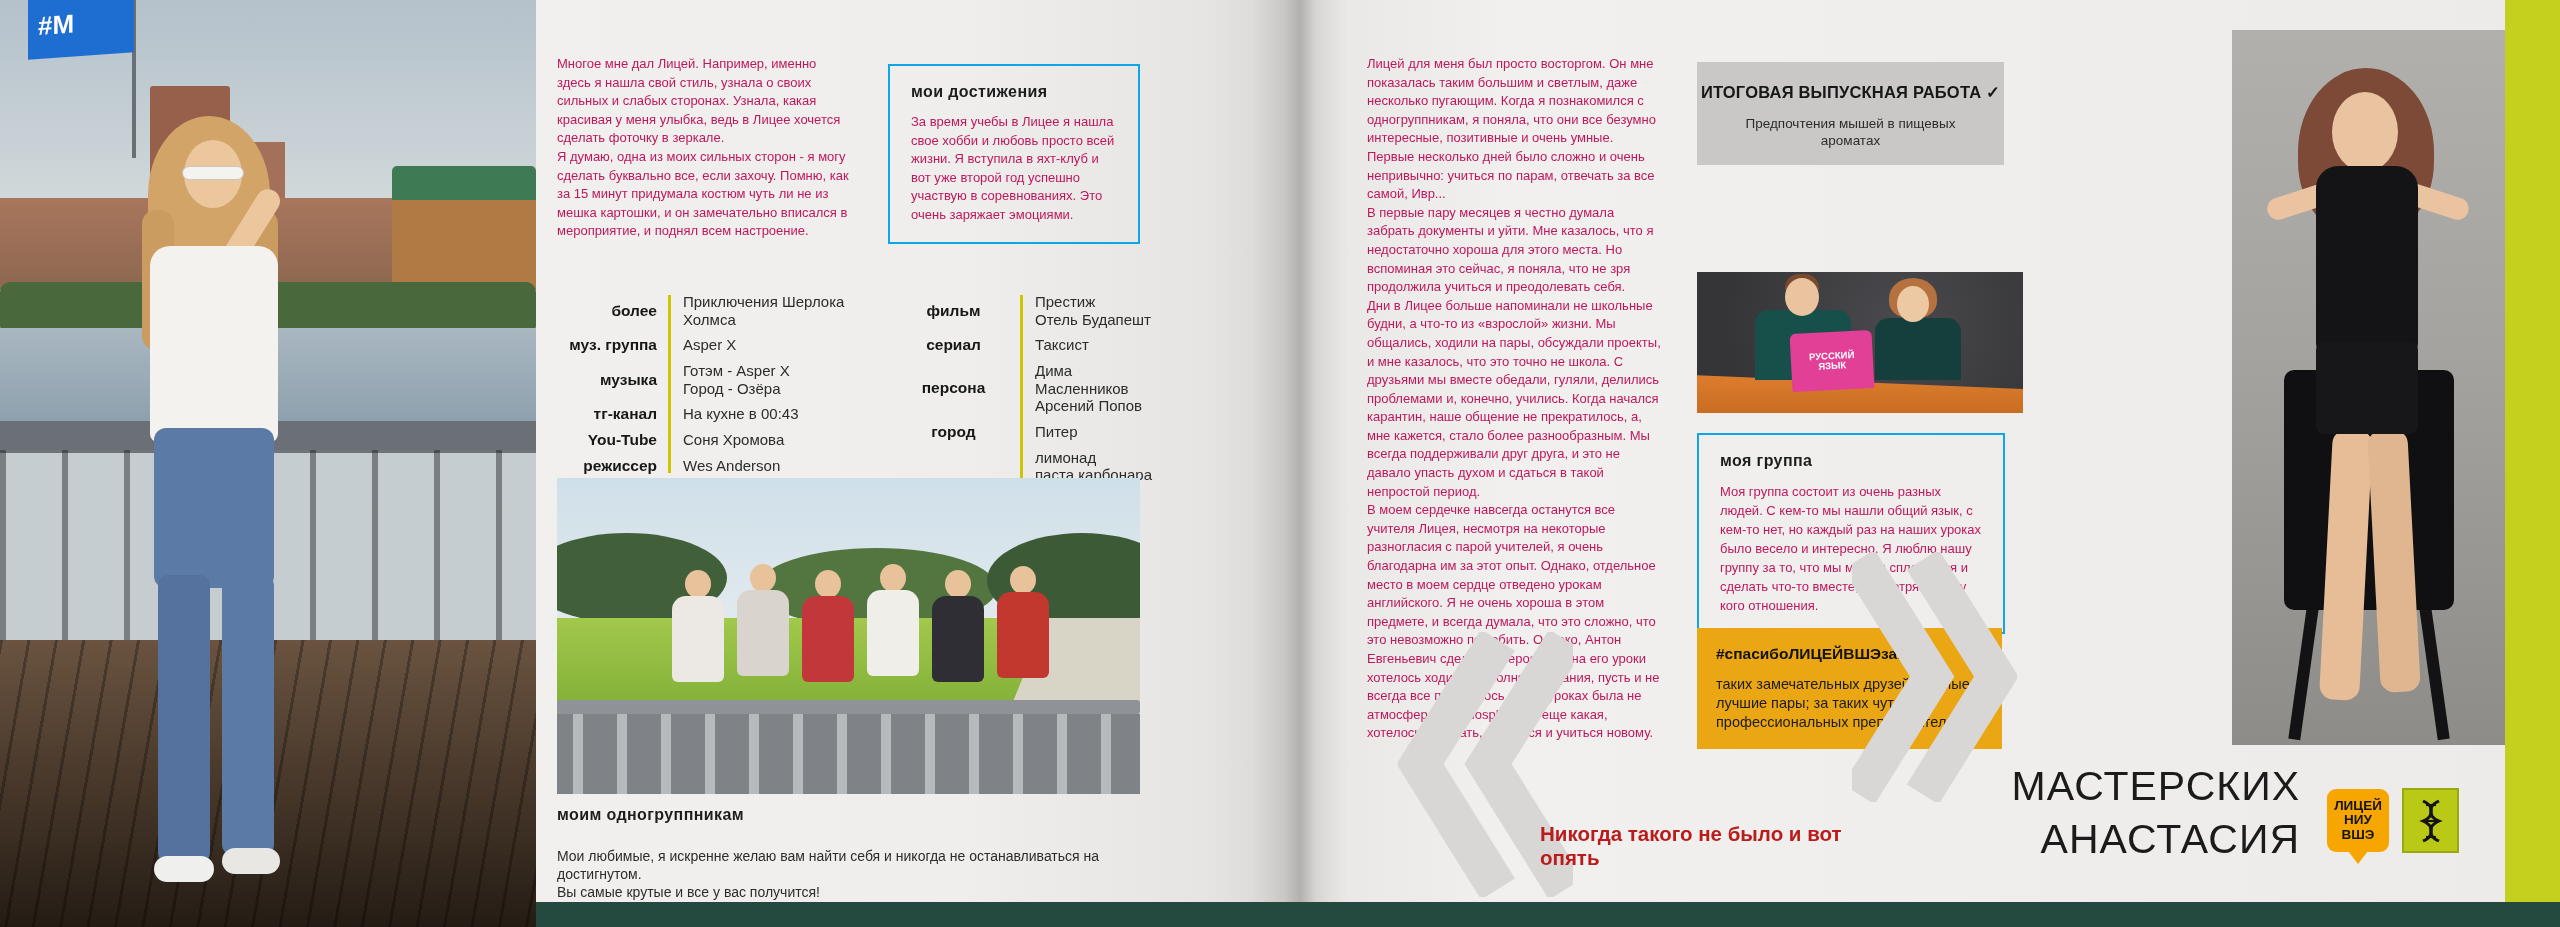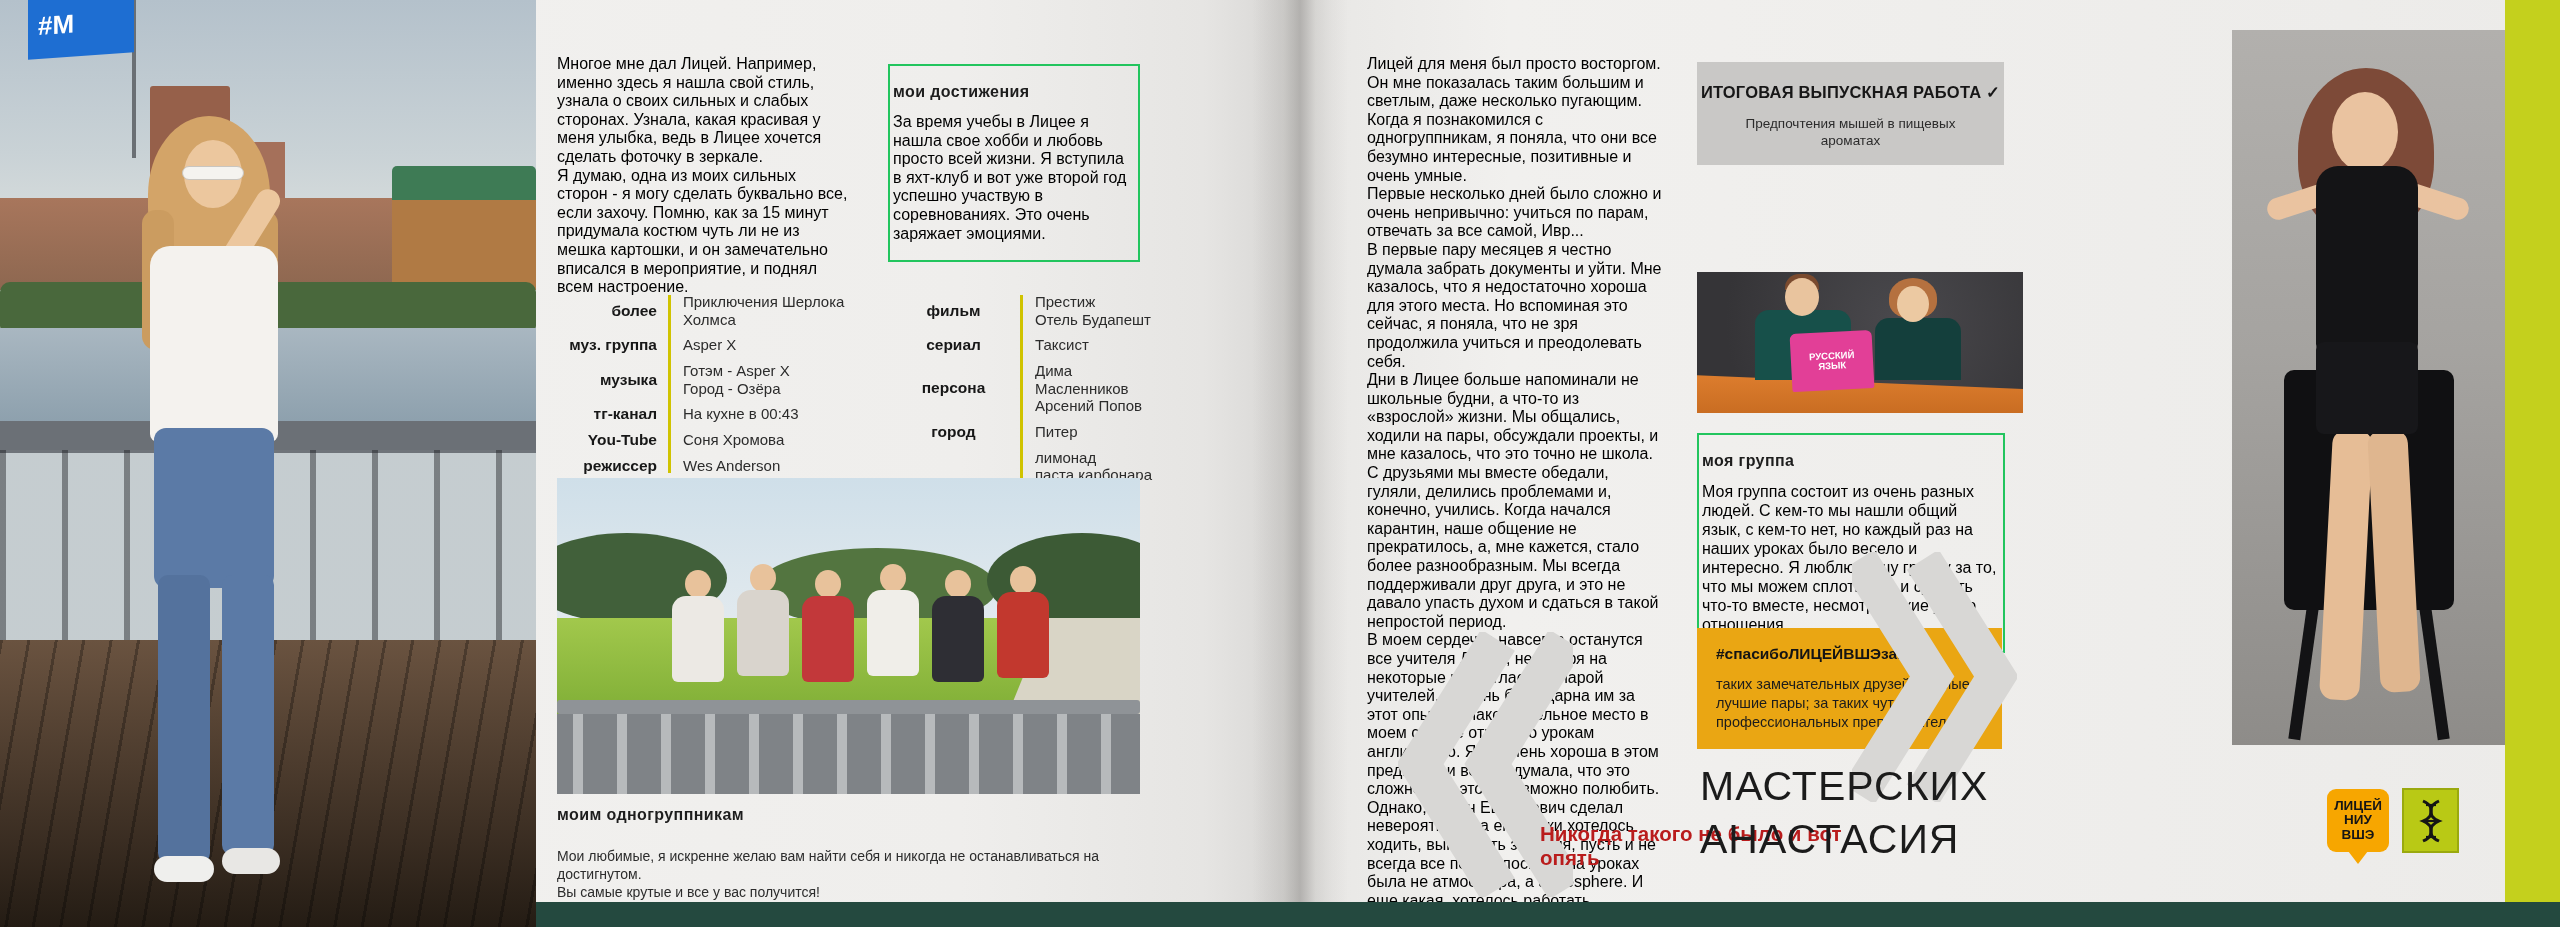--- a/index.html
+++ b/index.html
@@ -14,25 +14,25 @@
   .page-left  { left:0; top:0; width:1280px; height:927px;
     background:linear-gradient(90deg,#f3f2f0 0%,#efeeec 75%,#e6e5e3 94%,#d9d8d6 100%); }
   .page-right { left:1280px; top:0; width:1280px; height:927px;
     background:linear-gradient(90deg,#d9d8d6 0%,#e9e8e6 4%,#f1f0ee 18%,#ecebe9 100%); }
   .fold { left:1252px; top:0; width:96px; height:927px;
     background:linear-gradient(90deg,rgba(70,65,60,0) 0%,rgba(70,65,60,0.10) 32%,rgba(50,46,42,0.26) 50%,rgba(70,65,60,0.09) 66%,rgba(70,65,60,0) 100%); }
   .bottom-strip { left:536px; top:902px; width:2024px; height:25px; background:#24493f; }
   .lime-stripe  { left:2505px; top:0; width:55px; height:902px; background:#c4d01d; }
 
   
-  .body-text { font-size:16px; line-height:18.6px; color:#000000; }
+  .body-text { font-size:13px; line-height:18.6px; color:#be185d; }
   .body-text p + p { margin-top:0; }
   .gap-top { margin-top:19px; }
   .pre { white-space:pre-line; }
-  .box { border:2px solid #22c55e; padding:17px 3px; background:transparent; }
+  .box { border:2px solid #0ea5e9; padding:17px 21px; background:transparent; }
   .box-title { font-weight:bold; font-size:16px; letter-spacing:0.4px; margin-bottom:12px; color:#1d1d1d; }
 
   
   .fav-group { position:absolute; }
   .fav-line  { position:absolute; top:2px; bottom:2px; width:2.5px; background:#d0c300; }
   .fav-row   { display:flex; align-items:center; margin-bottom:8px; }
   .fav-row:last-child { margin-bottom:0; }
   .fav-label { font-weight:bold; font-size:15.5px; color:#171717; text-align:right; line-height:18px; }
   .fav-value { font-size:15px; line-height:17.5px; color:#2c2c2c; white-space:pre-line; }
   .g1 .fav-label { flex:0 0 100px; }
@@ -54,21 +54,21 @@
 
   .group-box  { left:1697px; top:433px; width:308px; }
   .thanks-box { left:1697px; top:628px; width:305px; background:#eaa613; padding:17px 19px; }
   .thanks-title { font-weight:bold; font-size:15.5px; color:#141414; margin-bottom:12px; }
   .thanks-body  { font-size:14.5px; line-height:19px; color:#1c1c1c; }
 
   .quote { left:1540px; top:822px; width:360px; text-align:left;
            font-weight:bold; font-size:20.5px; color:#b91c1c; }
   .chev { position:absolute; }
 
-  .name-block { left:1700px; top:760px; width:600px; 
+  .name-block { left:1700px; top:760px; width:600px; text-align:right;
     font-size:41px; line-height:53px; letter-spacing:1px; color:#1b1b1b; }
 
   .logo-bubble { left:2327px; top:789px; width:62px; height:63px; background:#f7a600;
     border-radius:9px; display:flex; flex-direction:column; align-items:center; justify-content:center;
     font-weight:bold; font-size:13.5px; line-height:14.5px; color:#151515; text-align:center; }
   .logo-tail { left:2348px; top:851px; width:0; height:0;
     border-left:10px solid transparent; border-right:10px solid transparent; border-top:13px solid #f7a600; }
   .logo-dna { left:2402px; top:788px; width:57px; height:65px; background:#b9c915;
     border:2px solid #9aa90e; display:flex; align-items:center; justify-content:center; }
 

